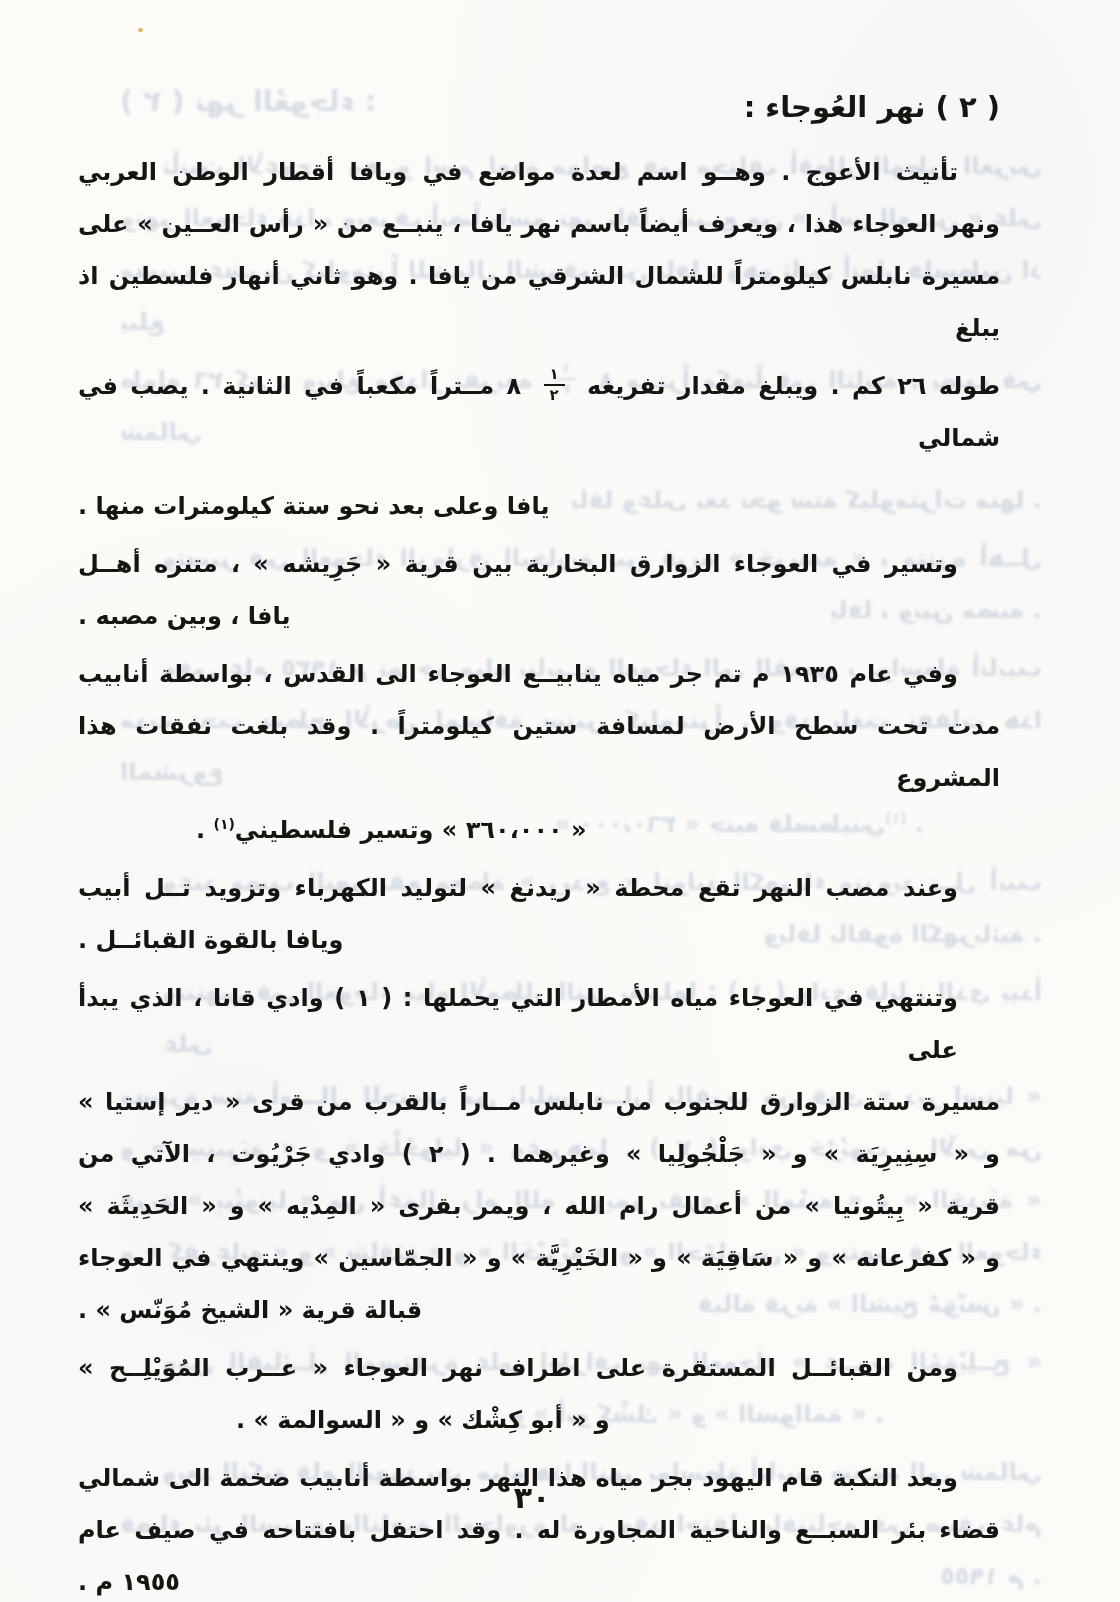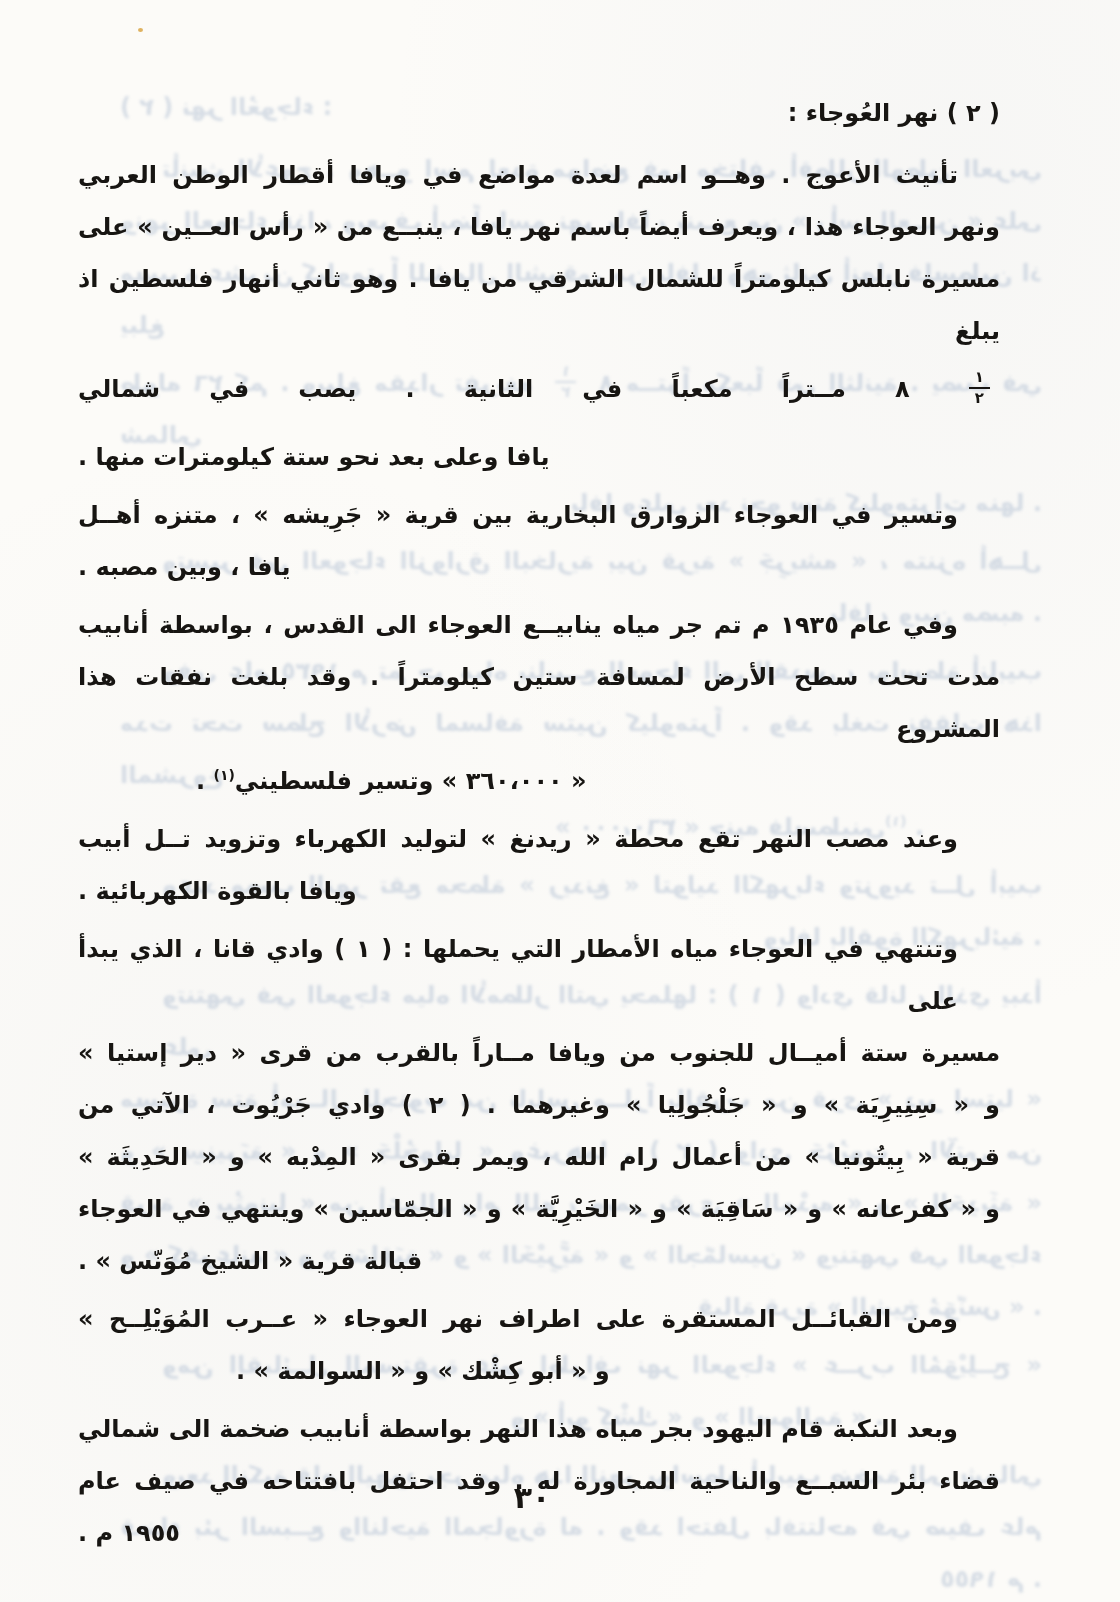--- a/index.html
+++ b/index.html
@@ -15,21 +15,21 @@
       radial-gradient(ellipse at 20% 75%, rgba(190,196,206,.08), transparent 45%),
       #fcfbf8;
   }
   .speck{position:absolute;left:138px;top:28px;width:5px;height:4px;border-radius:50%;
     background:#d9a544;opacity:.85;}
   
   .content{
     position:absolute;top:90px;right:120px;left:78px;direction:rtl;
     font-size:24px;font-weight:700;color:#171512;z-index:2;
   }
-  .title{font-size:24px;margin:9px 0 22px 0;letter-spacing:.5px;}
+  .title{font-size:29px;margin:0 0 22px 0;letter-spacing:.5px;}
   .para{margin:0 0 6px 0;}
   .line{line-height:52px;text-align:justify;text-align-last:justify;}
   .line.first{padding-right:42px;}
   .line.last{text-align-last:left;}
   .line.fracline{margin:6px 0 16px 0;}
   .frac{
     display:inline-flex;flex-direction:column;align-items:center;
     font-size:15px;line-height:1.15;vertical-align:middle;margin:0 10px;
     position:relative;top:-2px;font-weight:700;
   }
@@ -107,42 +107,42 @@
     </div>
 
   <div id="content" class="content">
     <div class="title">( ٢ ) نهر العُوجاء :</div>
 
     <div id="paras">
         <div class="para">
           <div class="line first">تأنيث الأعوج . وهــو اسم لعدة مواضع في ويافا أقطار الوطن العربي</div>
           <div class="line">ونهر العوجاء هذا ، ويعرف أيضاً باسم نهر يافا ، ينبــع من « رأس العــين » على</div>
           <div class="line">مسيرة نابلس كيلومتراً للشمال الشرقي من يافا . وهو ثاني أنهار فلسطين اذ يبلغ</div>
-          <div class="line fracline"><span class="frac">
+          <div class="line fracline"><span>طوله ٢٦ كم . ويبلغ مقدار تفريغه </span><span class="frac">
               <span class="fn">١</span>
               <span class="fd">٢</span>
             </span><span> ٨ مــتراً مكعباً في الثانية . يصب في شمالي</span></div>
           <div class="line last">يافا وعلى بعد نحو ستة كيلومترات منها .</div>
         </div>
         <div class="para">
           <div class="line first">وتسير في العوجاء الزوارق البخارية بين قرية « جَرِيشه » ، متنزه أهــل</div>
           <div class="line last">يافا ، وبين مصبه .</div>
         </div>
         <div class="para">
           <div class="line first">وفي عام ١٩٣٥ م تم جر مياه ينابيــع العوجاء الى القدس ، بواسطة أنابيب</div>
           <div class="line">مدت تحت سطح الأرض لمسافة ستين كيلومتراً . وقد بلغت نفقات هذا المشروع</div>
           <div class="line last" style="padding-left: 118px;"><span>« </span><span dir="ltr">٣٦٠،٠٠٠</span><span> » وتسير فلسطيني</span><sup class="ref">(١)</sup><span> .</span></div>
         </div>
         <div class="para">
           <div class="line first">وعند مصب النهر تقع محطة « ريدنغ » لتوليد الكهرباء وتزويد تــل أبيب</div>
-          <div class="line last">ويافا بالقوة الكهربائية .</div>
+          <div class="line last">ويافا بالقوة القبائــل .</div>
         </div>
         <div class="para">
           <div class="line first">وتنتهي في العوجاء مياه الأمطار التي يحملها : ( ١ ) وادي قانا ، الذي يبدأ على</div>
-          <div class="line">مسيرة ستة أميــال للجنوب من ويافا مــاراً بالقرب من قرى « دير إستيا »</div>
+          <div class="line">مسيرة ستة الزوارق للجنوب من نابلس مــاراً بالقرب من قرى « دير إستيا »</div>
           <div class="line">و « سِنِيرِيَة » و « جَلْجُولِيا » وغيرهما . ( ٢ ) وادي جَرْيُوت ، الآتي من</div>
           <div class="line">قرية « بِيتُونيا » من أعمال رام الله ، ويمر بقرى « المِدْيه » و « الحَدِيثَة »</div>
           <div class="line">و « كفرعانه » و « سَاقِيَة » و « الخَيْرِيَّة » و « الجمّاسين » وينتهي في العوجاء</div>
           <div class="line last">قبالة قرية « الشيخ مُوَنّس » .</div>
         </div>
         <div class="para">
           <div class="line first">ومن القبائــل المستقرة على اطراف نهر العوجاء « عــرب المُوَيْلِــح »</div>
           <div class="line last" style="padding-left: 158px;">و « أبو كِشْك » و « السوالمة » .</div>
         </div>
         <div class="para">

